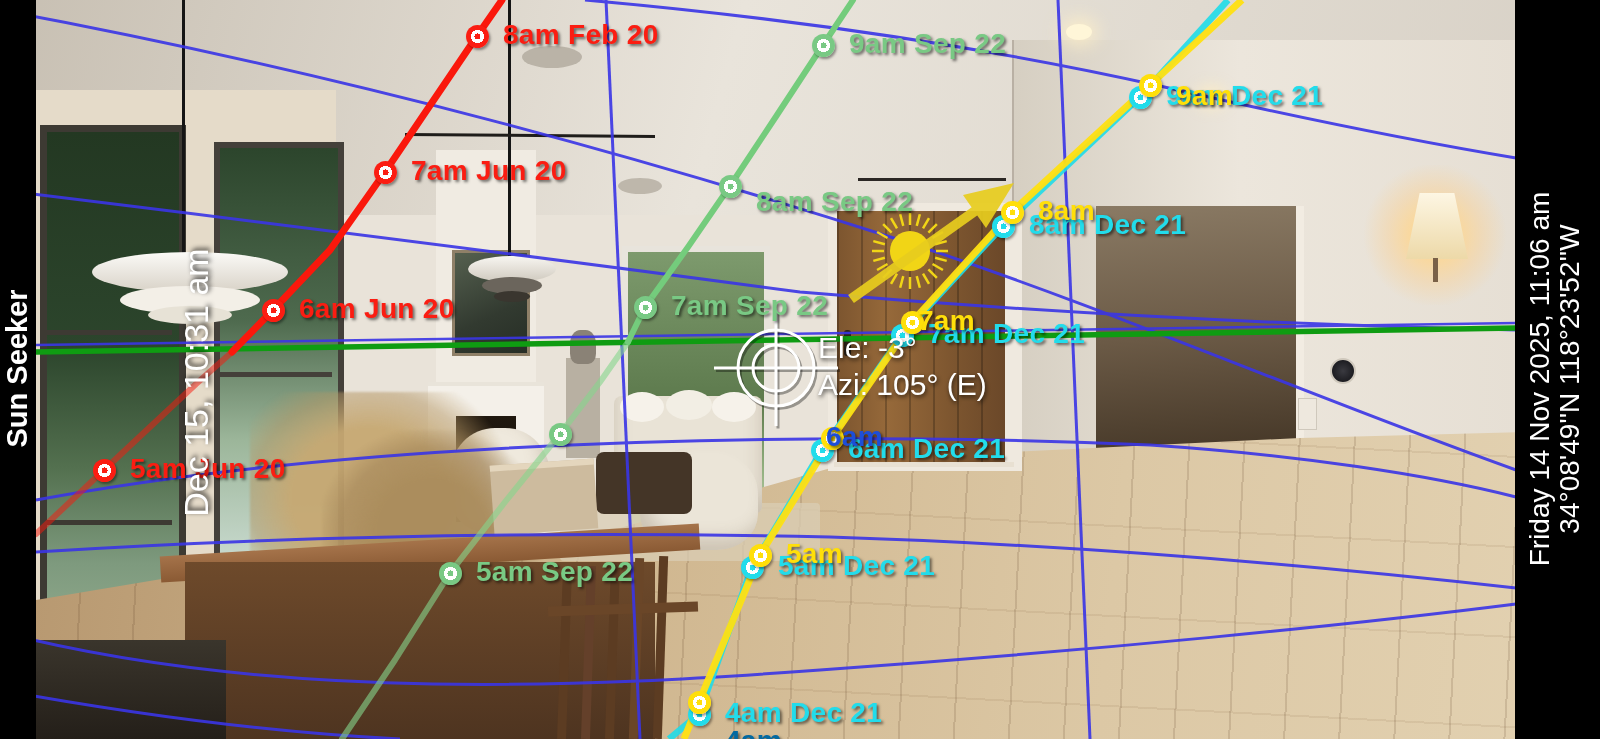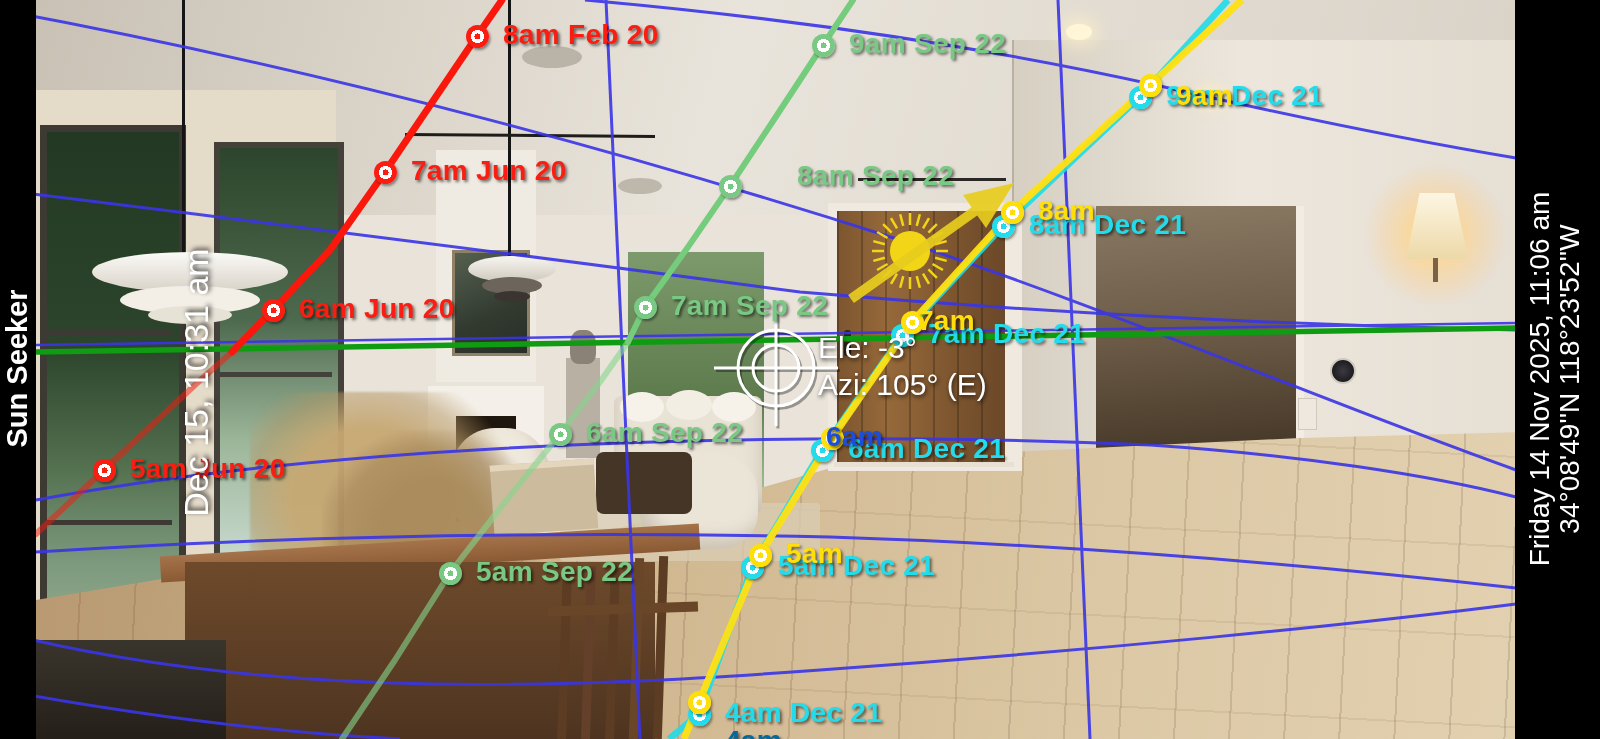--- a/index.html
+++ b/index.html
@@ -186,25 +186,24 @@
       <div class="sun-label" style="left: 130px; top: 470px; color: rgb(251, 29, 18); z-index: 25;">5am Jun 20</div>
       <div class="sun-marker" style="left: 261.5px; top: 298.5px; z-index: 25; background: radial-gradient(circle, rgb(251, 29, 18) 0px, rgb(251, 29, 18) 3px, rgb(255, 255, 255) 3px, rgb(255, 255, 255) 6.5px, rgb(251, 29, 18) 6.5px, rgb(251, 29, 18) 11.5px);"></div>
       <div class="sun-label" style="left: 299px; top: 310px; color: rgb(251, 29, 18); z-index: 25;">6am Jun 20</div>
       <div class="sun-marker" style="left: 373.5px; top: 160.5px; z-index: 25; background: radial-gradient(circle, rgb(251, 29, 18) 0px, rgb(251, 29, 18) 3px, rgb(255, 255, 255) 3px, rgb(255, 255, 255) 6.5px, rgb(251, 29, 18) 6.5px, rgb(251, 29, 18) 11.5px);"></div>
       <div class="sun-label" style="left: 411px; top: 172px; color: rgb(251, 29, 18); z-index: 25;">7am Jun 20</div>
       <div class="sun-marker" style="left: 465.5px; top: 24.5px; z-index: 25; background: radial-gradient(circle, rgb(251, 29, 18) 0px, rgb(251, 29, 18) 3px, rgb(255, 255, 255) 3px, rgb(255, 255, 255) 6.5px, rgb(251, 29, 18) 6.5px, rgb(251, 29, 18) 11.5px);"></div>
       <div class="sun-label" style="left: 503px; top: 36px; color: rgb(251, 29, 18); z-index: 25;">8am Feb 20</div>
       <div class="sun-marker" style="left: 438.5px; top: 561.5px; z-index: 25; background: radial-gradient(circle, rgb(121, 201, 132) 0px, rgb(121, 201, 132) 3px, rgb(255, 255, 255) 3px, rgb(255, 255, 255) 6.5px, rgb(121, 201, 132) 6.5px, rgb(121, 201, 132) 11.5px);"></div>
       <div class="sun-label" style="left: 476px; top: 573px; color: rgb(121, 201, 132); z-index: 25;">5am Sep 22</div>
       <div class="sun-marker" style="left: 548.5px; top: 422.5px; z-index: 25; background: radial-gradient(circle, rgb(121, 201, 132) 0px, rgb(121, 201, 132) 3px, rgb(255, 255, 255) 3px, rgb(255, 255, 255) 6.5px, rgb(121, 201, 132) 6.5px, rgb(121, 201, 132) 11.5px);"></div>
-      <div class="sun-label" style="left: 586px; top: 434px; color: rgb(121, 201, 132); z-index: 25;">6am Sep 22</div>
       <div class="sun-marker" style="left: 633.5px; top: 295.5px; z-index: 25; background: radial-gradient(circle, rgb(121, 201, 132) 0px, rgb(121, 201, 132) 3px, rgb(255, 255, 255) 3px, rgb(255, 255, 255) 6.5px, rgb(121, 201, 132) 6.5px, rgb(121, 201, 132) 11.5px);"></div>
       <div class="sun-label" style="left: 671px; top: 307px; color: rgb(121, 201, 132); z-index: 25;">7am Sep 22</div>
       <div class="sun-marker" style="left: 718.5px; top: 174.5px; z-index: 25; background: radial-gradient(circle, rgb(121, 201, 132) 0px, rgb(121, 201, 132) 3px, rgb(255, 255, 255) 3px, rgb(255, 255, 255) 6.5px, rgb(121, 201, 132) 6.5px, rgb(121, 201, 132) 11.5px);"></div>
-      <div class="sun-label" style="left: 756px; top: 177px; color: rgb(121, 201, 132); z-index: 25; margin-left: 41px;">8am Sep 22</div>
+      <div class="sun-label" style="left: 756px; top: 203px; color: rgb(121, 201, 132); z-index: 25;">8am Sep 22</div>
       <div class="sun-marker" style="left: 811.5px; top: 33.5px; z-index: 25; background: radial-gradient(circle, rgb(121, 201, 132) 0px, rgb(121, 201, 132) 3px, rgb(255, 255, 255) 3px, rgb(255, 255, 255) 6.5px, rgb(121, 201, 132) 6.5px, rgb(121, 201, 132) 11.5px);"></div>
       <div class="sun-label" style="left: 849px; top: 45px; color: rgb(121, 201, 132); z-index: 25;">9am Sep 22</div>
       <div class="sun-marker" style="left: 687.5px; top: 702.5px; z-index: 25; background: radial-gradient(circle, rgb(34, 220, 235) 0px, rgb(34, 220, 235) 3px, rgb(255, 255, 255) 3px, rgb(255, 255, 255) 6.5px, rgb(34, 220, 235) 6.5px, rgb(34, 220, 235) 11.5px);"></div>
       <div class="sun-label" style="left: 725px; top: 714px; color: rgb(34, 220, 235); z-index: 25;">4am Dec 21</div>
       <div class="sun-marker" style="left: 740.5px; top: 555.5px; z-index: 25; background: radial-gradient(circle, rgb(34, 220, 235) 0px, rgb(34, 220, 235) 3px, rgb(255, 255, 255) 3px, rgb(255, 255, 255) 6.5px, rgb(34, 220, 235) 6.5px, rgb(34, 220, 235) 11.5px);"></div>
       <div class="sun-label" style="left: 778px; top: 567px; color: rgb(34, 220, 235); z-index: 25;">5am Dec 21</div>
       <div class="sun-marker" style="left: 810.5px; top: 438.5px; z-index: 25; background: radial-gradient(circle, rgb(34, 220, 235) 0px, rgb(34, 220, 235) 3px, rgb(255, 255, 255) 3px, rgb(255, 255, 255) 6.5px, rgb(34, 220, 235) 6.5px, rgb(34, 220, 235) 11.5px);"></div>
       <div class="sun-label" style="left: 848px; top: 450px; color: rgb(34, 220, 235); z-index: 25;">6am Dec 21</div>
       <div class="sun-marker" style="left: 890.5px; top: 323.5px; z-index: 25; background: radial-gradient(circle, rgb(34, 220, 235) 0px, rgb(34, 220, 235) 3px, rgb(255, 255, 255) 3px, rgb(255, 255, 255) 6.5px, rgb(34, 220, 235) 6.5px, rgb(34, 220, 235) 11.5px);"></div>
       <div class="sun-label" style="left: 928px; top: 335px; color: rgb(34, 220, 235); z-index: 25;">7am Dec 21</div>

